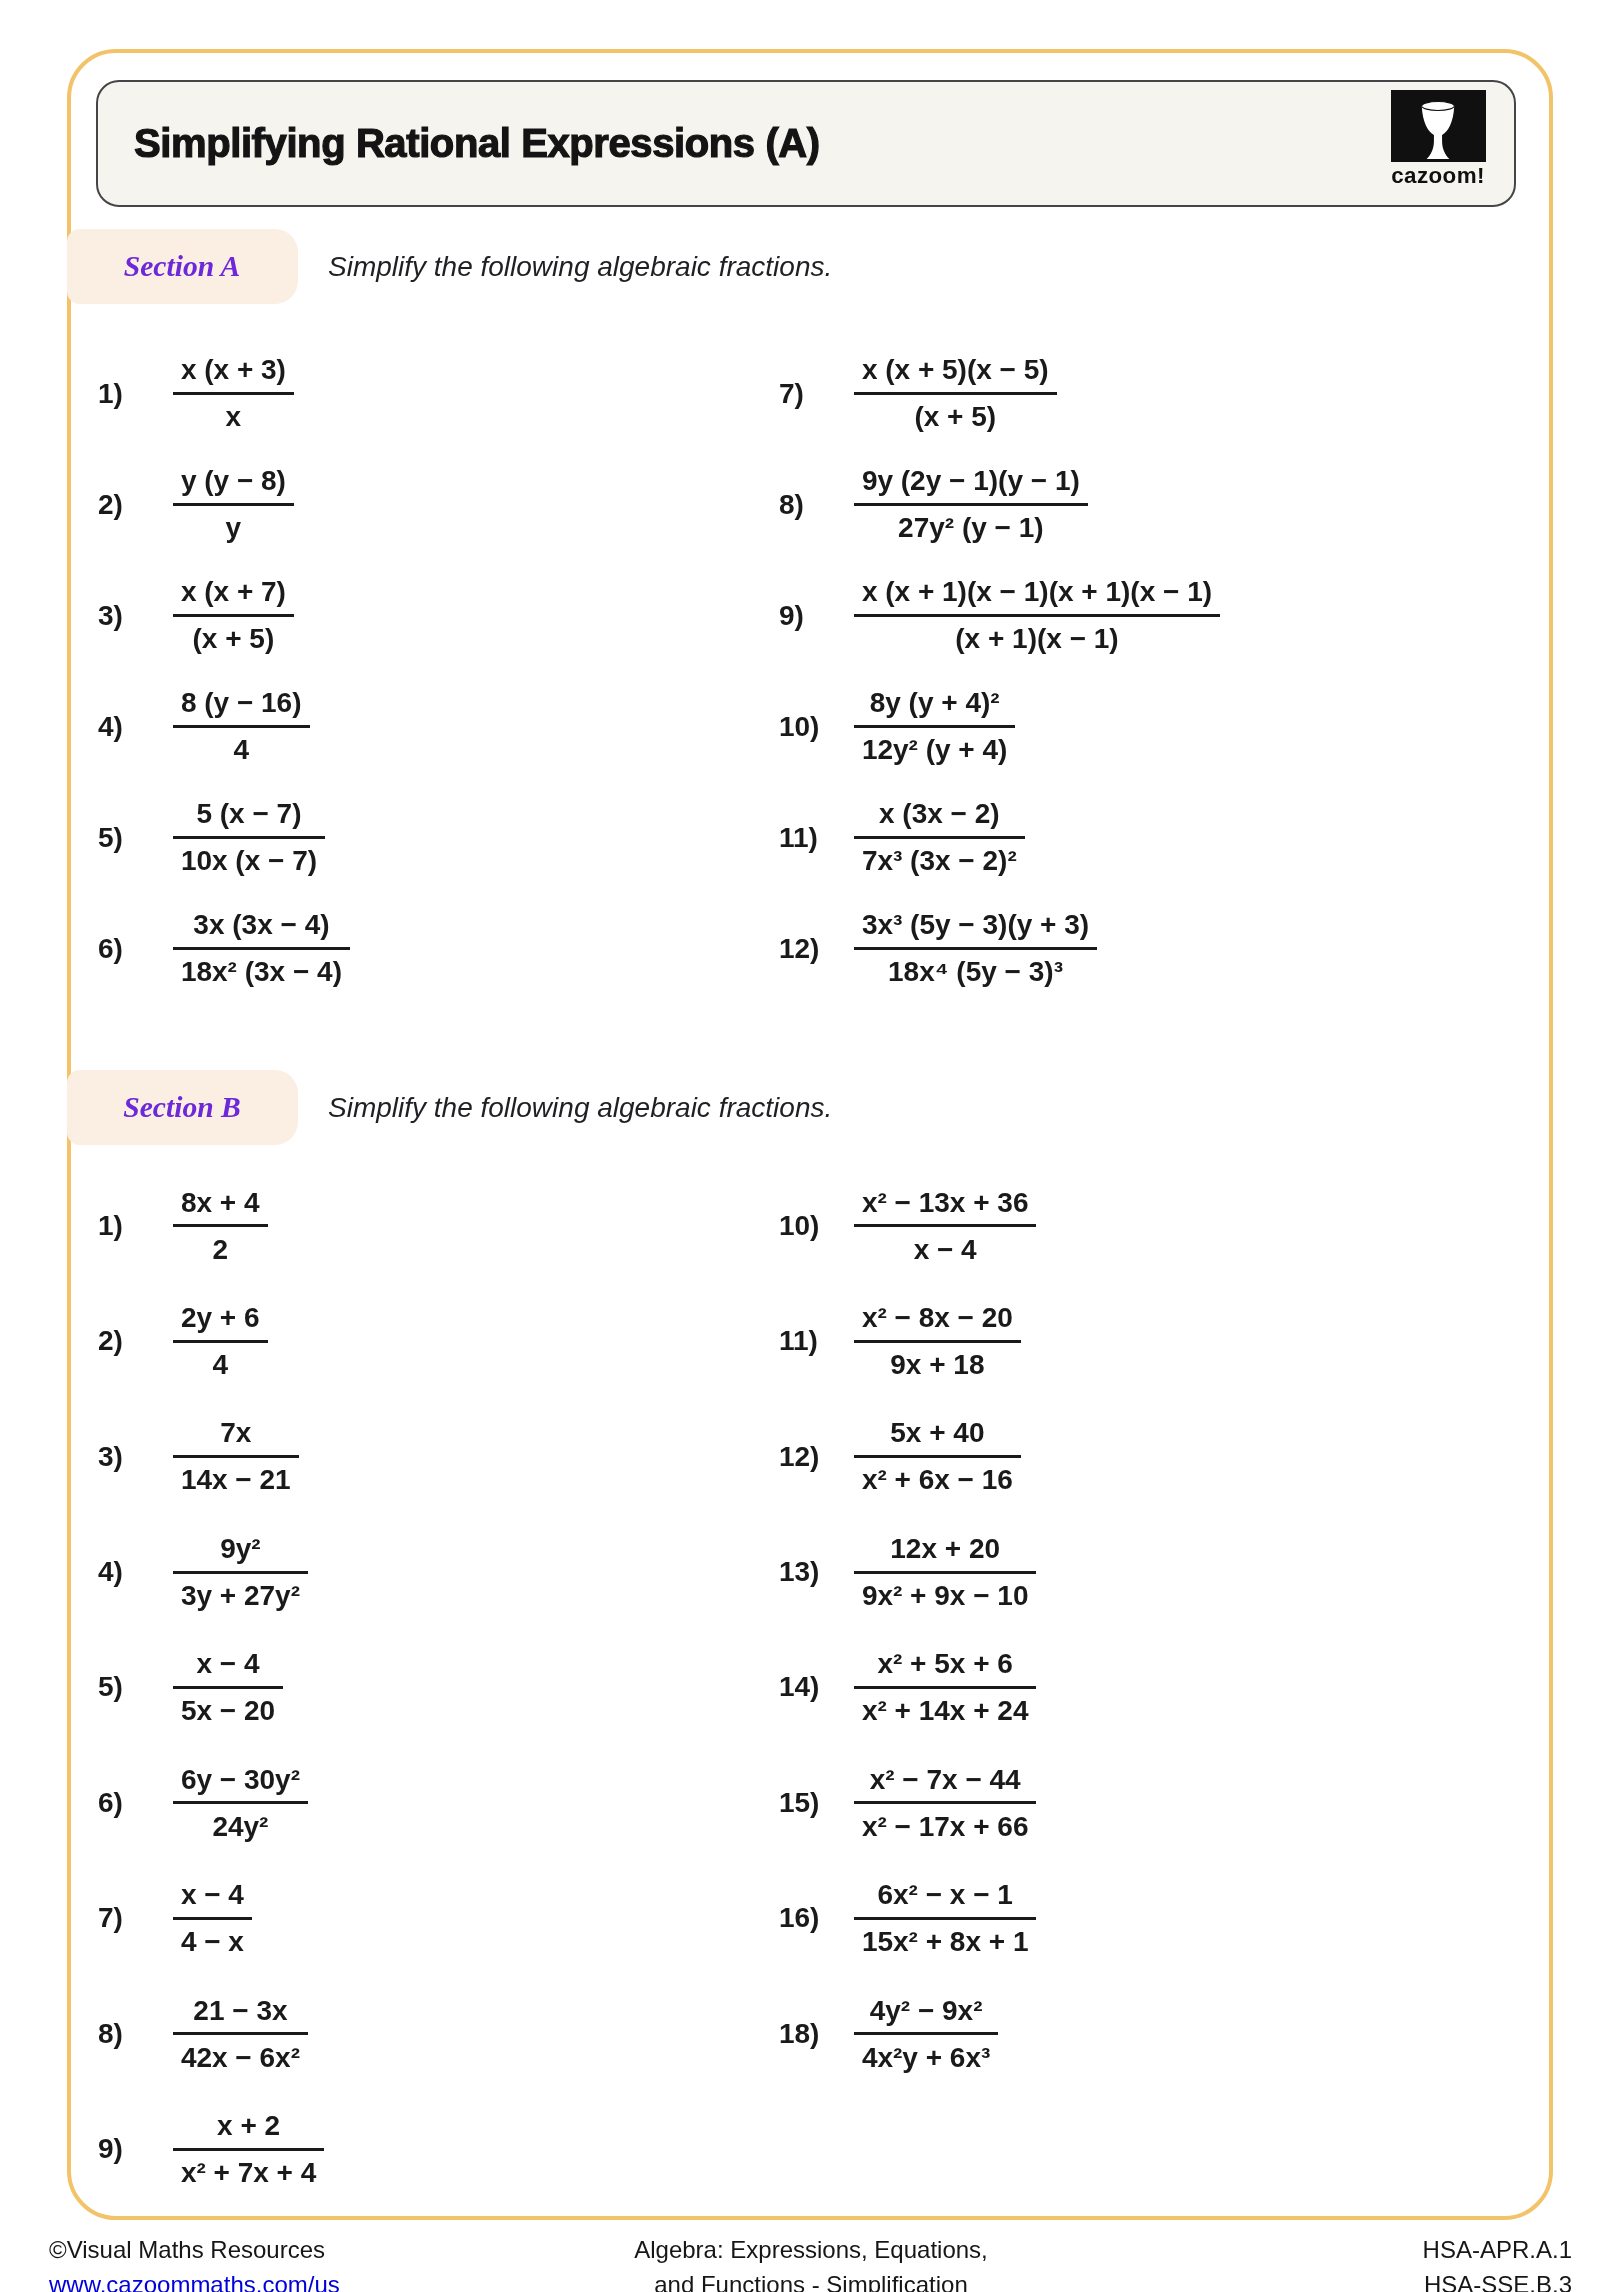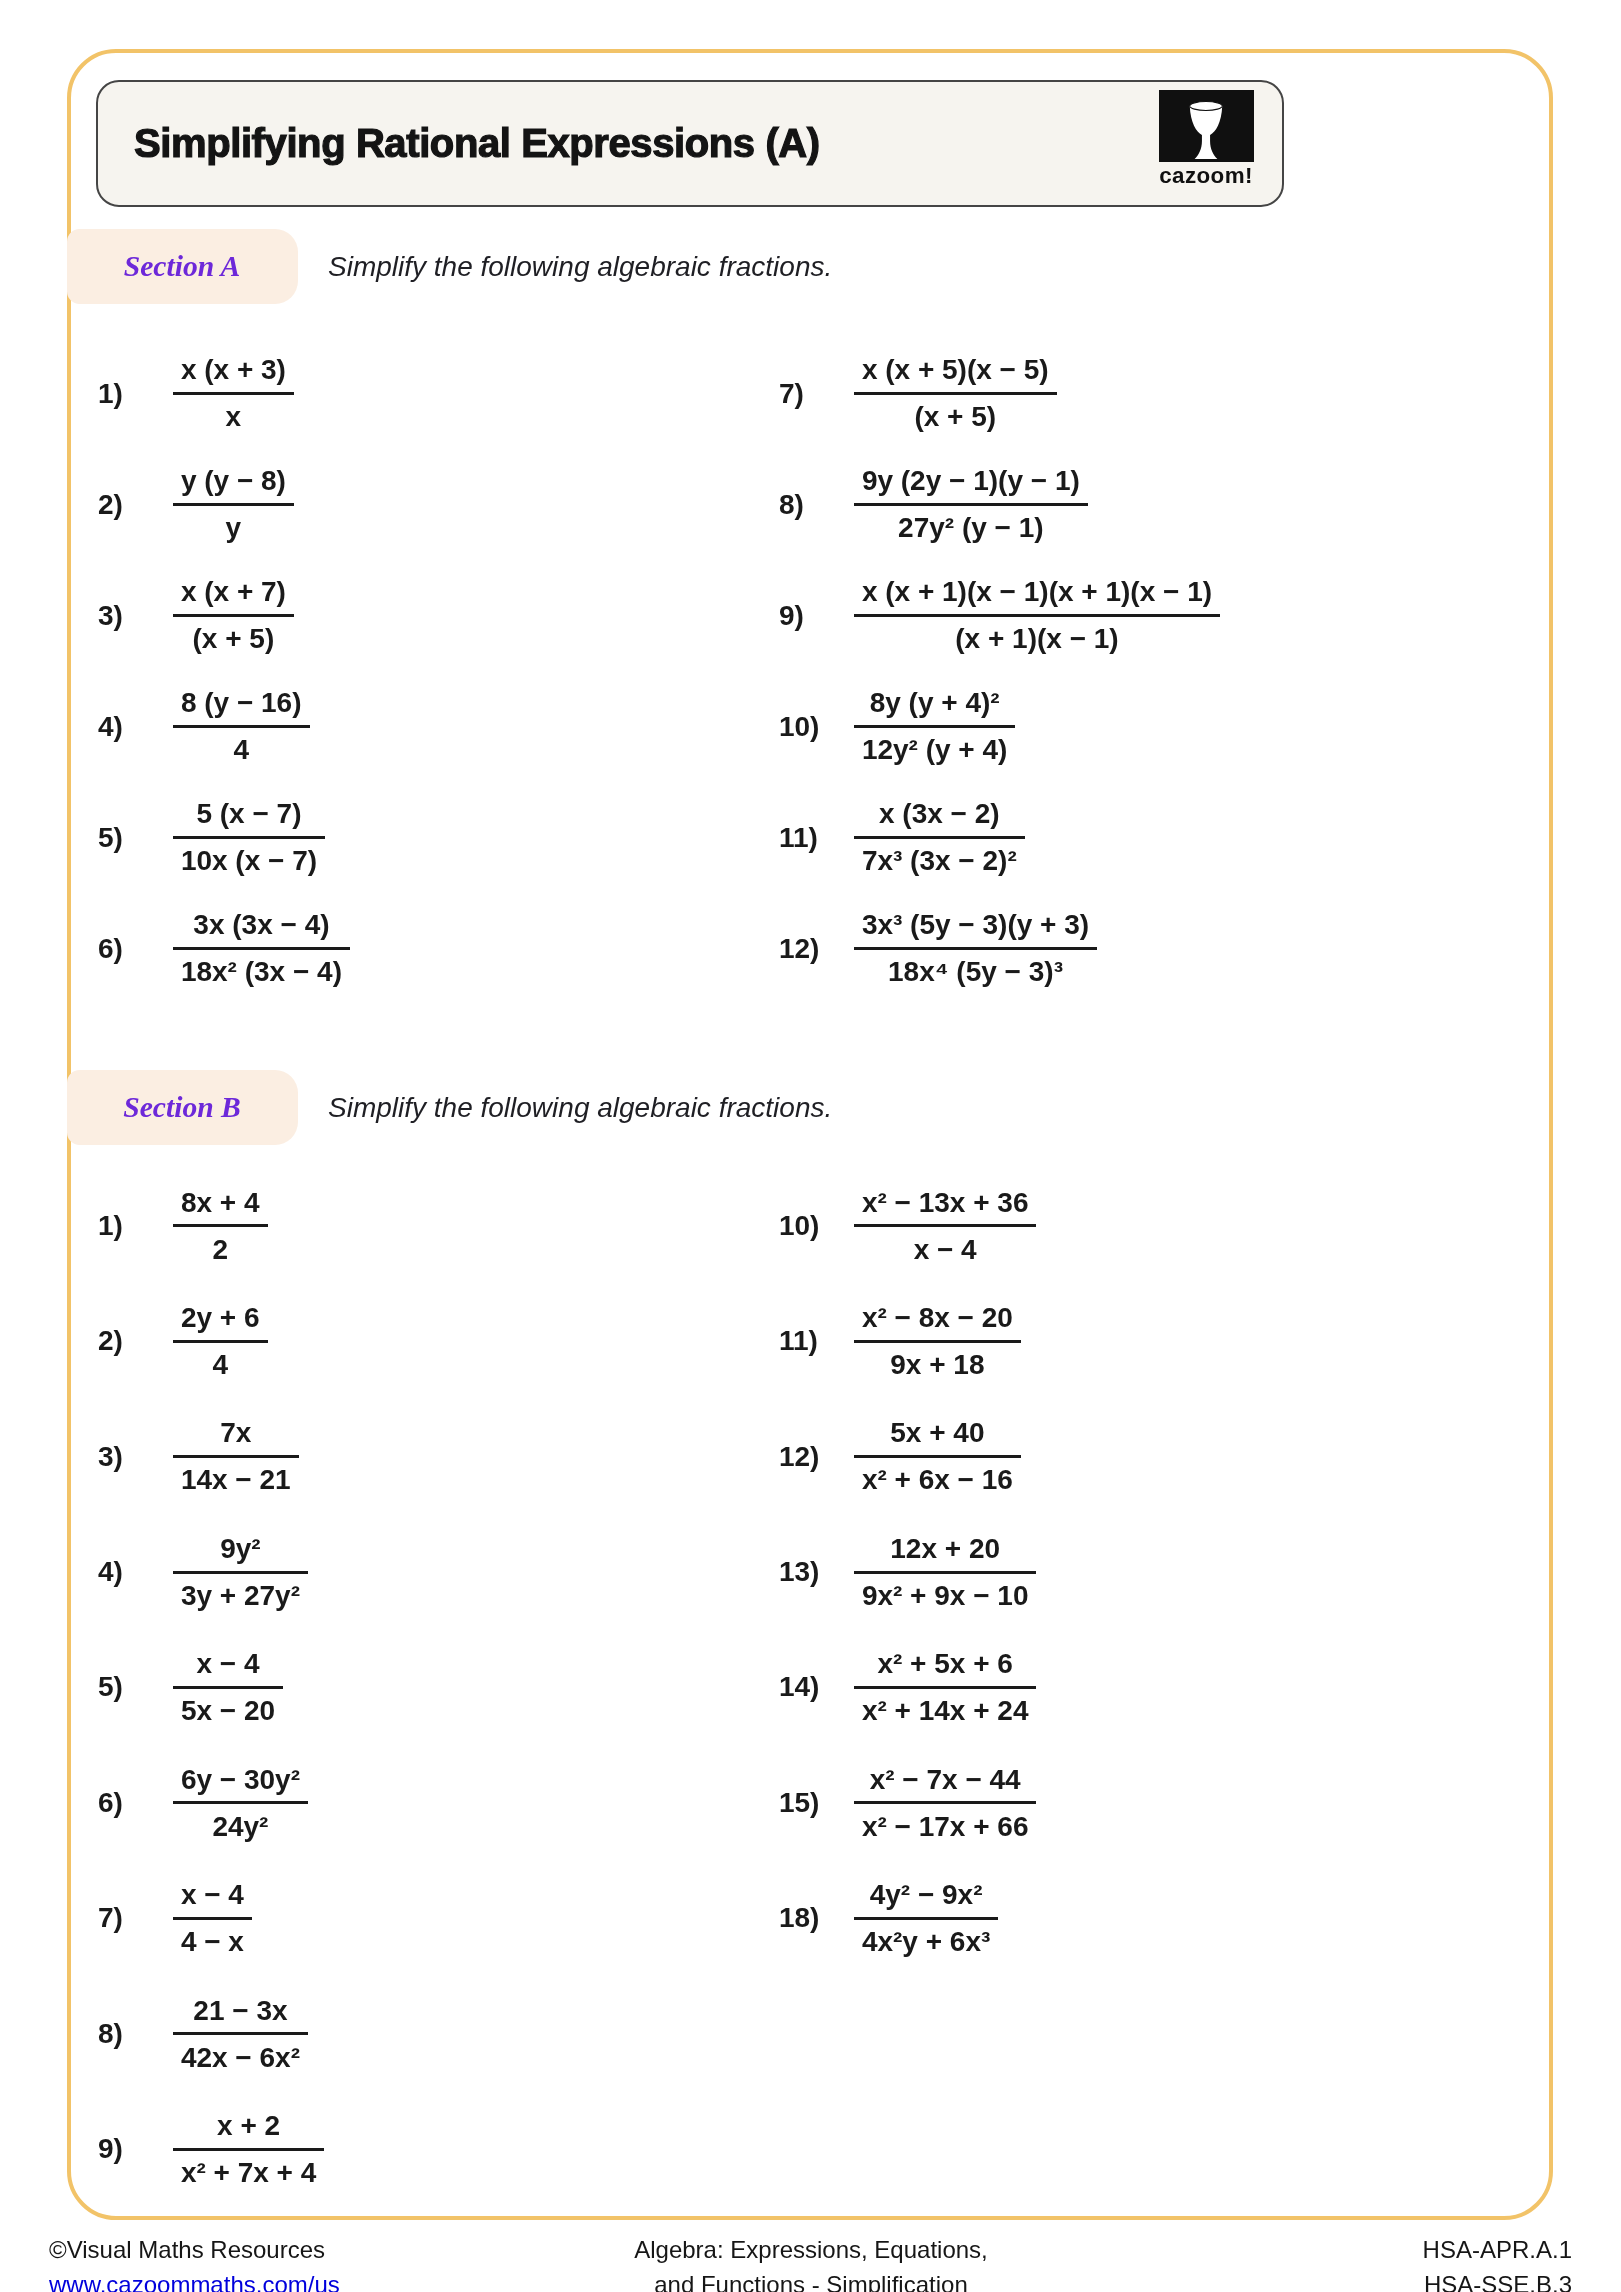--- a/index.html
+++ b/index.html
@@ -8,21 +8,21 @@
     font-family:"Liberation Sans","DejaVu Sans",sans-serif;color:#1a1a1a;
     -webkit-font-smoothing:antialiased;
   }
   
   .sheet{
     position:absolute;left:67px;top:49px;width:1478px;height:2163px;
     border:4.5px solid #F2C368;border-radius:49px;background:#ffffff;
   }
   
   .titlebox{
-    position:absolute;left:25px;top:27px;width:1188px;height:127px;
+    position:absolute;left:25px;top:27px;width:1420px;height:127px;
     background:#F6F4EF;border:2.7px solid #454545;border-radius:23px;box-sizing:border-box;
   }
   .title{
     position:absolute;left:36px;top:0;height:122px;line-height:122px;
     font-size:40px;font-weight:bold;letter-spacing:-0.4px;color:#141414;
     -webkit-text-stroke:1.2px #141414;white-space:nowrap;
   }
   .logo{position:absolute;right:21.5px;top:8px;width:109px;text-align:center;}
   .logo .sq{width:95px;height:72px;background:#101010;margin:0 auto;display:flex;align-items:flex-end;justify-content:center;}
   .logo .word{
@@ -300,20 +300,27 @@
       </div>
 
       <div class="problem">
         <div class="pnum">15)</div>
         <div class="frac">
           <span class="fnum">x² − 7x − 44</span>
           <span class="fden">x² − 17x + 66</span>
         </div>
       </div>
 
+      <div class="problem">
+        <div class="pnum">16)</div>
+        <div class="frac">
+          <span class="fnum">6x² − x − 1</span>
+          <span class="fden">15x² + 8x + 1</span>
+        </div>
+      </div>
 
 
       <div class="problem">
         <div class="pnum">18)</div>
         <div class="frac">
           <span class="fnum">4y² − 9x²</span>
           <span class="fden">4x²y + 6x³</span>
         </div>
       </div>
     </div>

